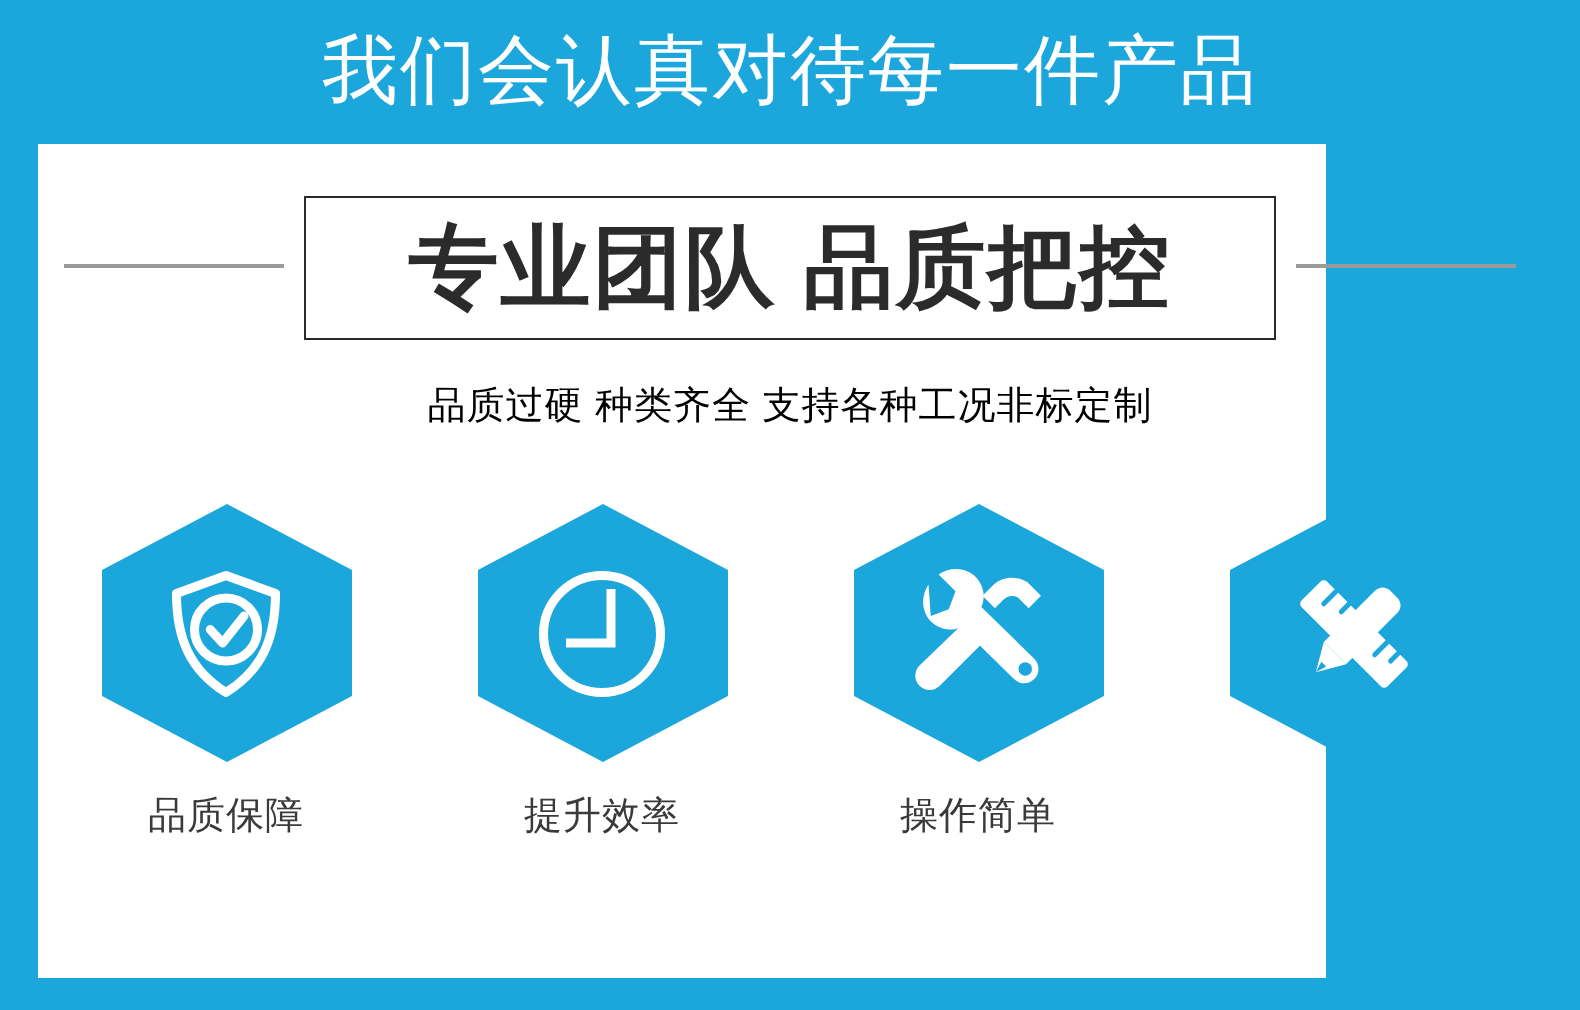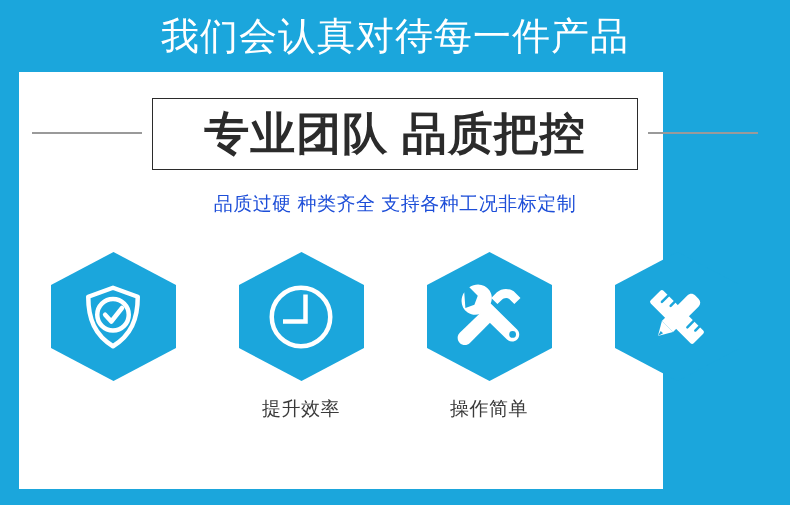--- a/index.html
+++ b/index.html
@@ -72,21 +72,21 @@
     letter-spacing:1px;
     white-space:nowrap;
   }
 
   
   #subtitle {
     position:absolute;
     left:0; top:120px;
     width:752px;
     text-align:center;
-    color:#1d4ed8;
+    color:#000000;
     font-size:19px;
     line-height:24px;
     letter-spacing:0.5px;
     white-space:nowrap;
   }
 
   
   #features {
     position:absolute;
     left:0; top:178px;
@@ -152,20 +152,21 @@
         <div class="hex">
           <svg class="hex-shape" viewBox="0 0 133 133">
             <polygon points="66.5,2 129,35 129,98 66.5,131 4,98 4,35" fill="#1ba6dc"></polygon>
           </svg>
           <svg class="hex-icon" viewBox="0 0 64 64">
             <path d="M32 6 L54 14 C54 34 48 48 32 58 C16 48 10 34 10 14 Z" fill="none" stroke="#ffffff" stroke-width="4" stroke-linejoin="round" stroke-linecap="round"></path>
             <circle cx="32" cy="30" r="14" fill="none" stroke="#ffffff" stroke-width="4"></circle>
             <path d="M25 30 L30.5 36 L40 24" fill="none" stroke="#ffffff" stroke-width="4" stroke-linecap="round" stroke-linejoin="round"></path>
           </svg>
         </div>
+        <div class="feature-label">品质保障</div>
       </div>
 
       <div class="feature">
         <div class="hex">
           <svg class="hex-shape" viewBox="0 0 133 133">
             <polygon points="66.5,2 129,35 129,98 66.5,131 4,98 4,35" fill="#1ba6dc"></polygon>
           </svg>
           <svg class="hex-icon" viewBox="0 0 64 64">
             <circle cx="32" cy="32" r="26" fill="none" stroke="#ffffff" stroke-width="4"></circle>
             <path d="M36 12 L36 36 L16 36" fill="none" stroke="#ffffff" stroke-width="4" stroke-linecap="butt" stroke-linejoin="miter"></path>

